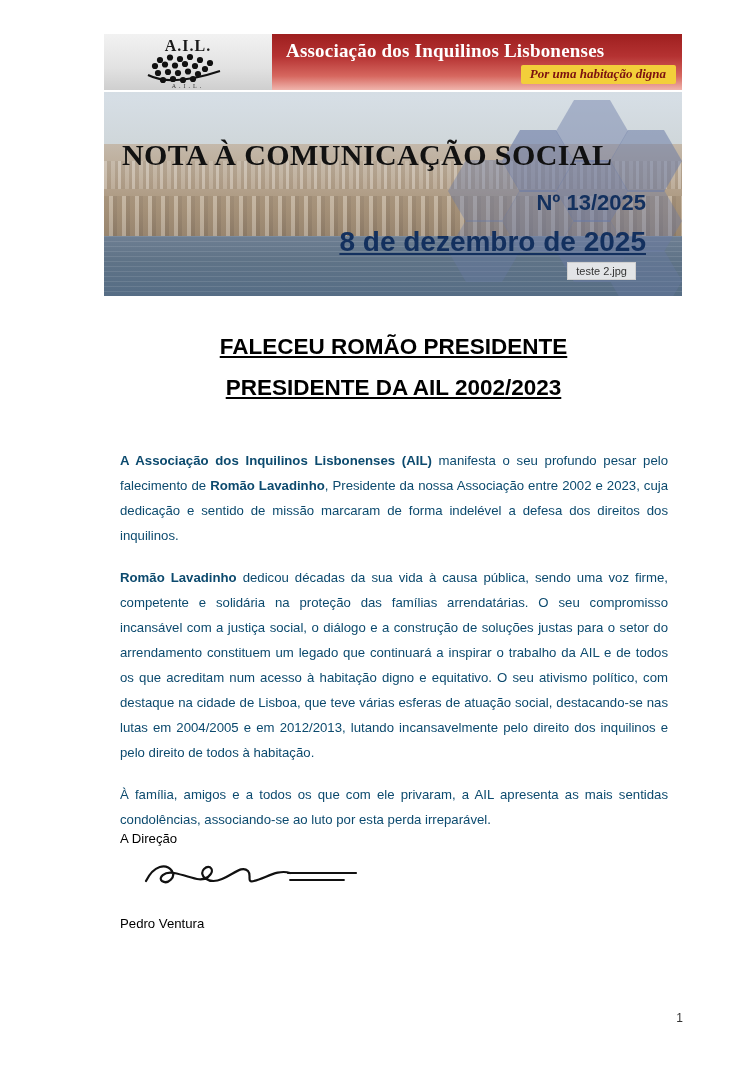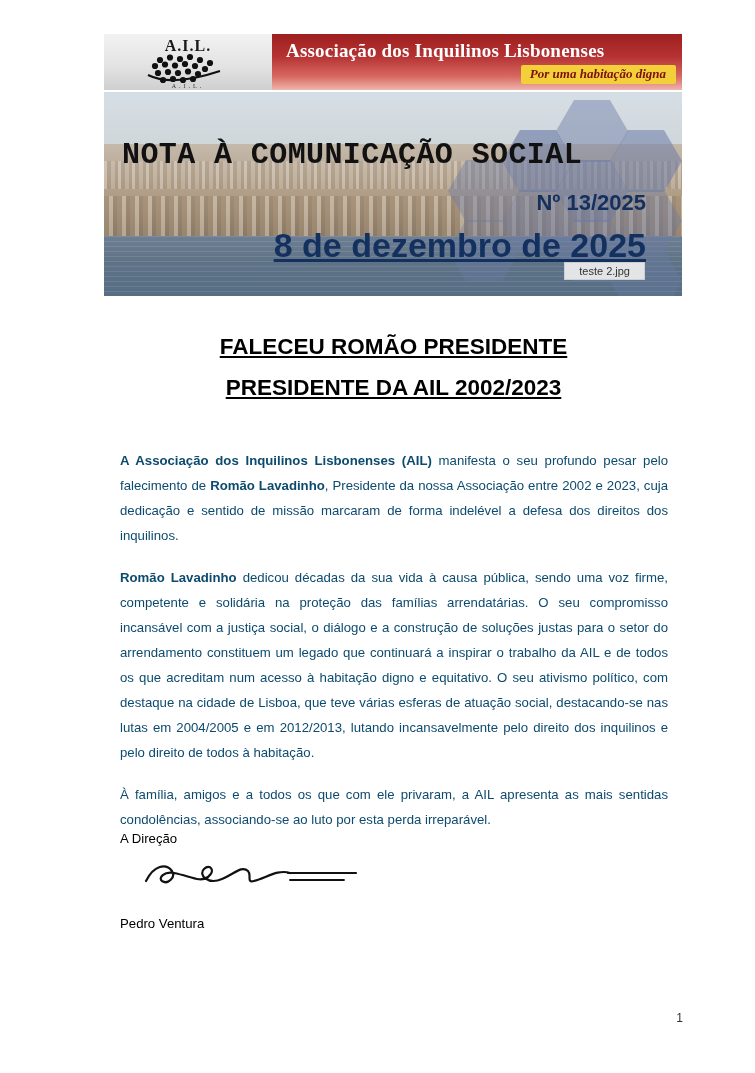--- a/index.html
+++ b/index.html
@@ -182,21 +182,21 @@
     font-size: 13px;
     padding: 1px 10px 2px 9px;
     border-radius: 2px;
   }
 
   
   .banner-title {
     position: absolute;
     left: 18px;
     top: 104px;
-    font-family: Liberation Mono, monospace;
+    font-family: Liberation Serif, serif;
     font-weight: bold;
     font-size: 30px;
     color: #111111;
     letter-spacing: .4px;
     white-space: nowrap;
   }
   .banner-num {
     position: absolute;
     right: 36px;
     top: 156px;
@@ -205,34 +205,34 @@
     font-size: 22px;
     color: #13305e;
     white-space: nowrap;
   }
   .banner-date {
     position: absolute;
     right: 36px;
     top: 192px;
     font-family: "Liberation Sans", sans-serif;
     font-weight: bold;
-    font-size: 34px;
+    font-size: 28px;
     color: #13305e;
     text-decoration: underline;
     white-space: nowrap;
   }
   .img-tag {
     position: absolute;
-    right: 37px;
+    right: 46px;
     top: 228px;
     background: rgba(238,238,238,0.92);
     border: 1px solid #cfcfcf;
     color: #333333;
     font-size: 11px;
-    padding: 2px 14px;
+    padding: 2px 8px;
     font-family: "Liberation Sans", sans-serif;
   }
 
   
   .doc-title {
     position: absolute;
     left: 0;
     top: 330px;
     width: 100%;
     text-align: center;

